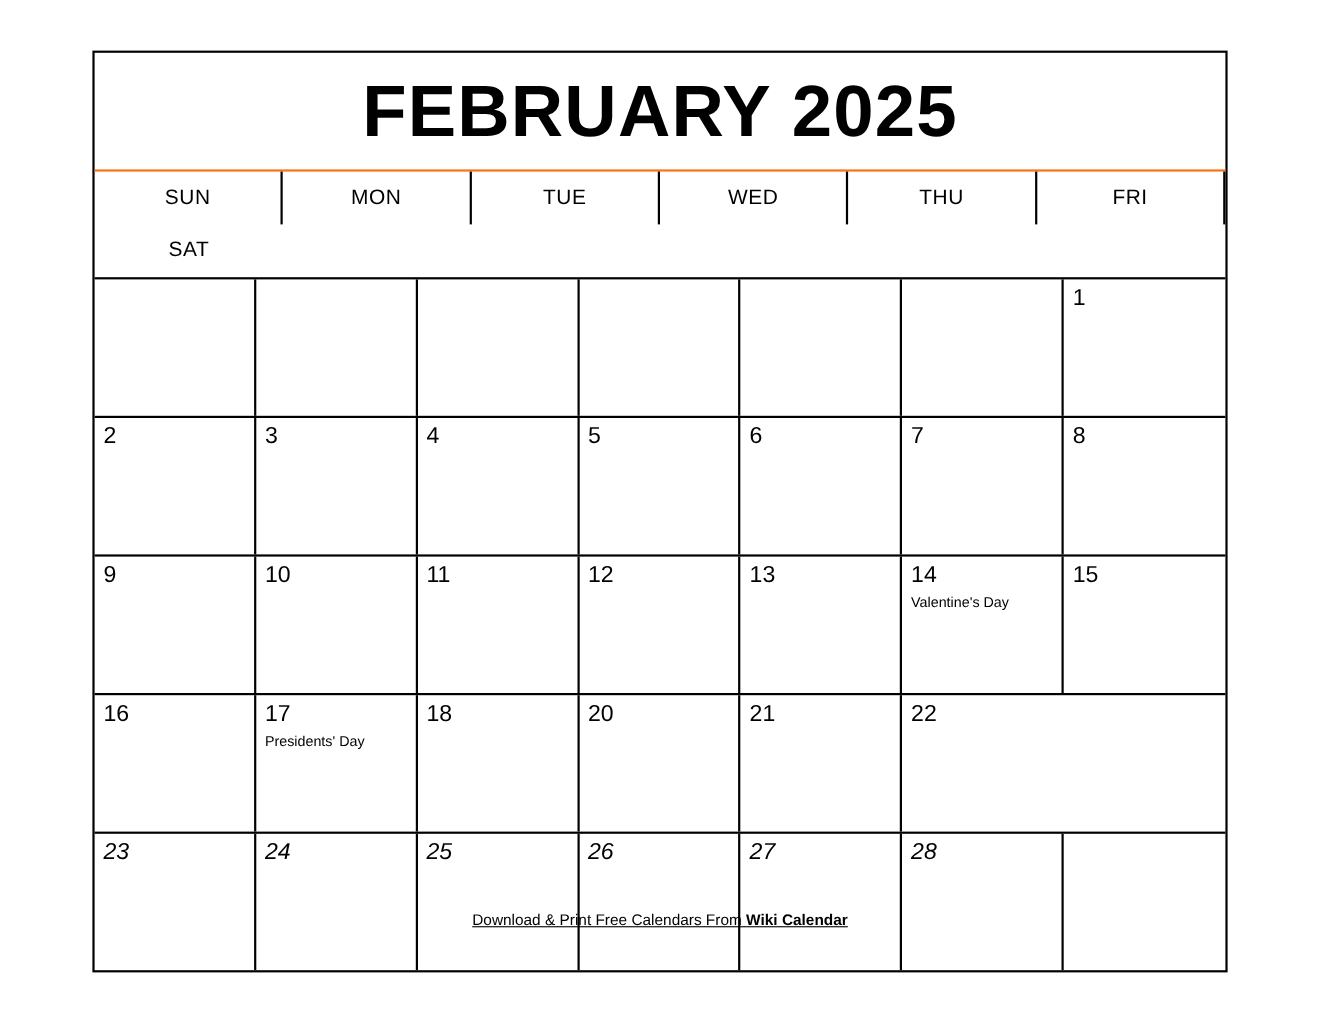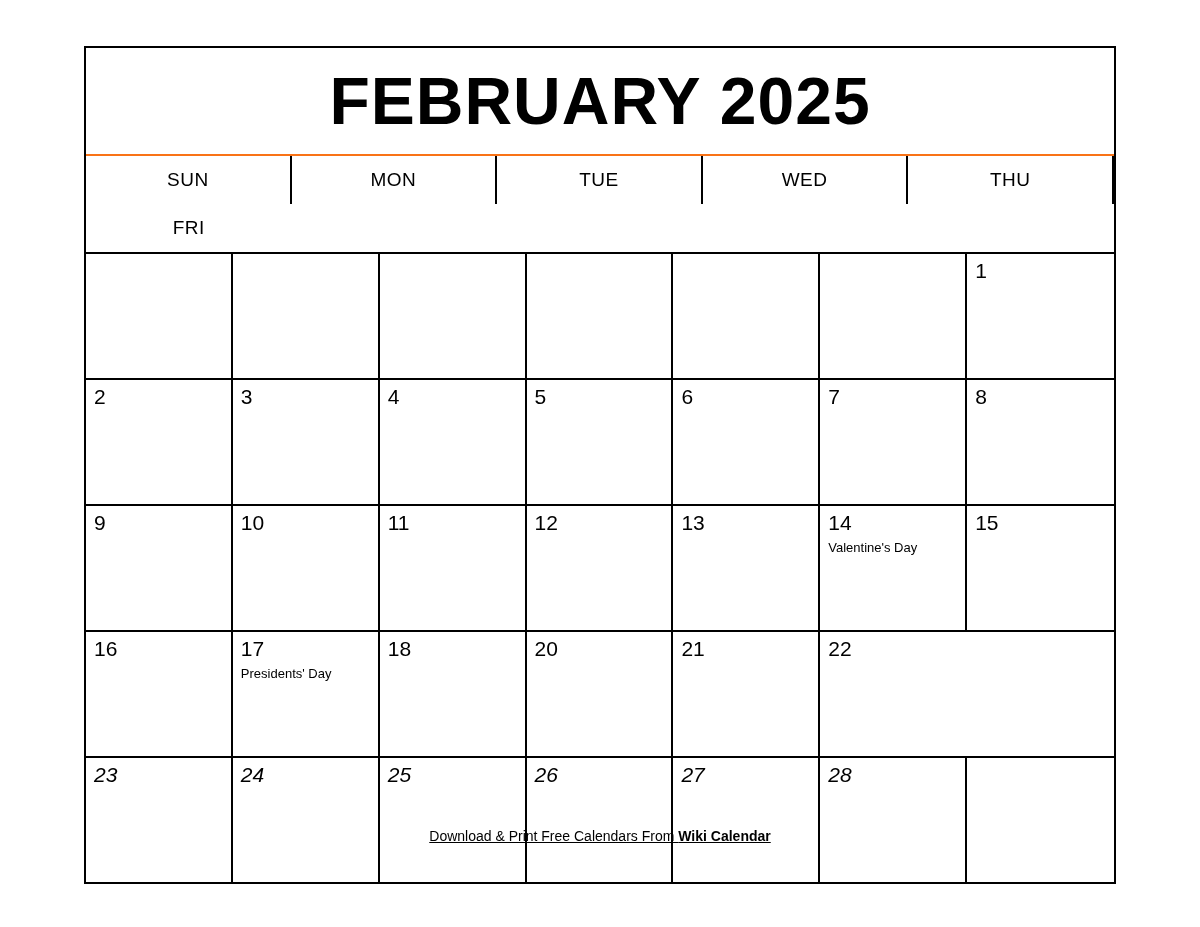--- a/index.html
+++ b/index.html
@@ -43,21 +43,21 @@
   .title-text {
     font-size: 66px;
     font-weight: bold;
     letter-spacing: 1px;
     line-height: 1;
     font-family: "Liberation Sans", sans-serif;
   }
 
   .weekdays {
     display: grid;
-    grid-template-columns: repeat(5, 1fr);
+    grid-template-columns: repeat(6, 1fr);
     border-bottom: 2px solid #000000;
   }
 
   .weekday {
     height: 48px;
     display: flex;
     align-items: center;
     justify-content: center;
     font-size: 19px;
     letter-spacing: 0.5px;
@@ -128,20 +128,21 @@
       <div class="title-text">FEBRUARY 2025</div>
     </div>
 
     <div class="weekdays">
       <div class="weekday">SUN</div>
       <div class="weekday">MON</div>
       <div class="weekday">TUE</div>
       <div class="weekday">WED</div>
       <div class="weekday">THU</div>
       <div class="weekday">FRI</div>
+      <div class="weekday">SAT</div>
     </div>
 
     <div class="weeks">
 
       <div class="week">
         <div class="day">
           <div class="day-num"></div>
           <div class="day-event"></div>
         </div>
         <div class="day">

